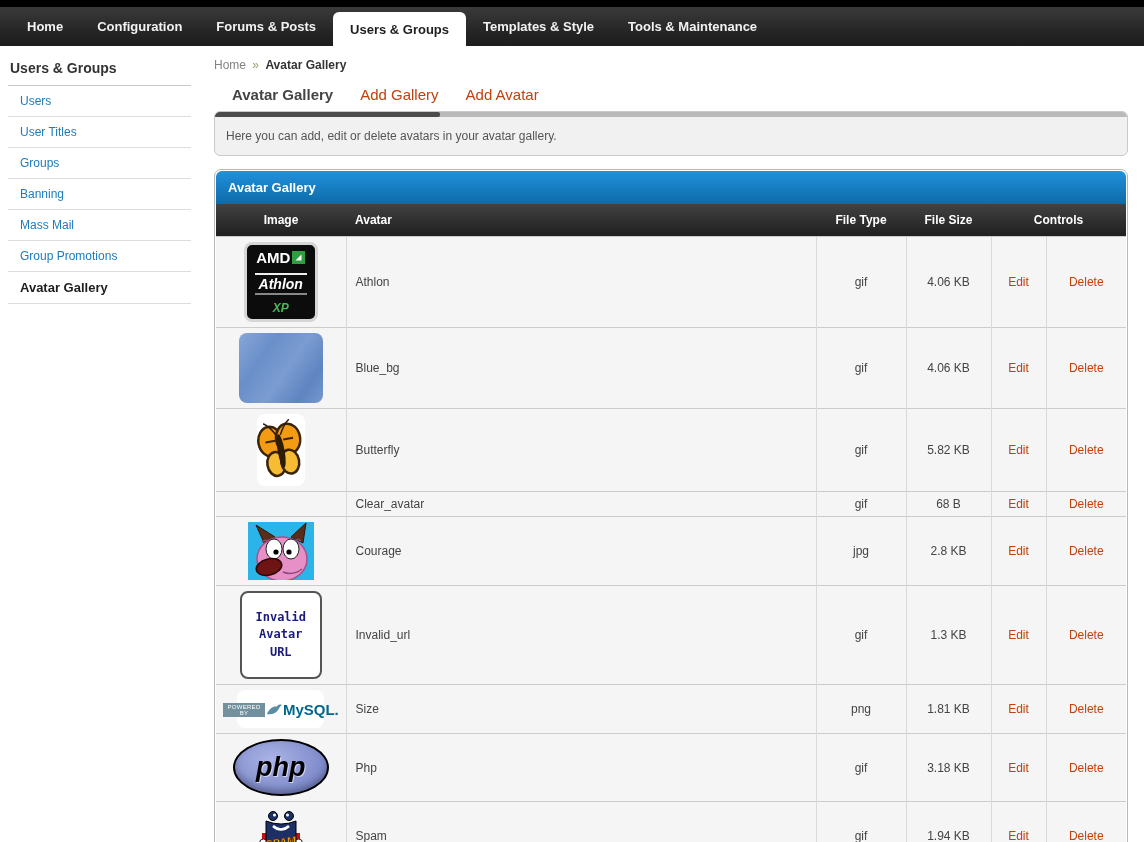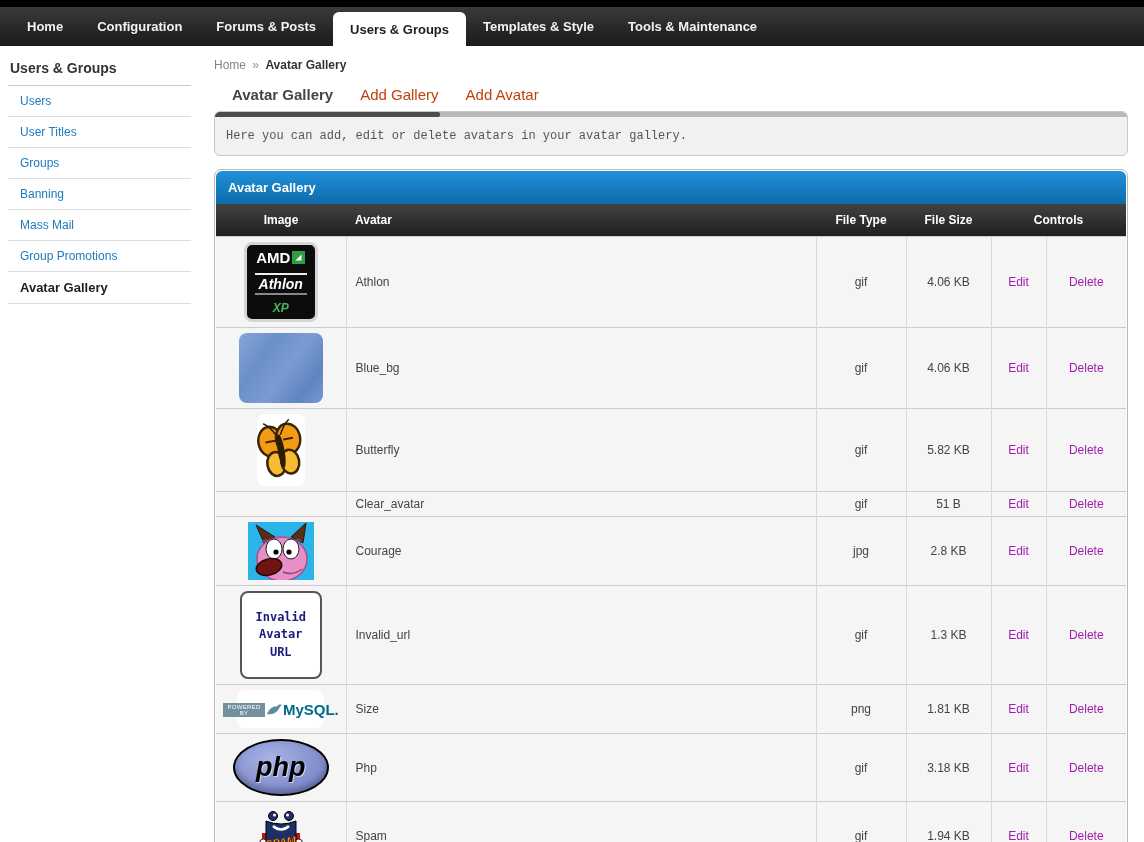--- a/index.html
+++ b/index.html
@@ -32,39 +32,39 @@
 
   
   .ctabs { display:flex; gap:27px; padding-left:18px; margin-bottom:8px; }
   .ctab { font-size:15px; color:#c2410c; cursor:pointer; }
   .ctab.active { color:#444; font-weight:bold; }
 
   .infobox-wrap { border-radius:6px; overflow:hidden; border:1px solid #c9c9c9; background:#f1f1f1; }
   .tab-underline { height:5px; background:#b9b9b9; position:relative; }
   .tab-underline .dark-seg { position:absolute; left:0; top:0; height:5px; width:225px;
                              background:#4c4c4c; border-radius:0 2px 2px 0; }
-  .infobox { padding:12px 11px; font-size:12px; color:#555;font-family:Liberation Mono, monospace; }
+  .infobox { padding:12px 11px; font-size:12px; color:#555; }
 
   
   .table-wrap { margin-top:13px; border:1px solid #b9b9b9; border-radius:7px;
                 overflow:hidden; background:#fdfdfd; padding:1px; }
   .table-title { background:linear-gradient(#2191da,#0d6baa); color:#fff; font-weight:bold;
                  font-size:13px; padding:9px 12px; border-radius:6px 6px 0 0; }
   table.gallery { width:100%; border-collapse:collapse; table-layout:fixed; }
   .gallery thead th { background:linear-gradient(#424242,#1f1f1f); color:#fff; font-size:12px;
                       font-weight:bold; padding:9px 6px; text-align:center; }
   .gallery thead th.th-avatar { text-align:left; padding-left:9px; }
   .gallery td { background:#f5f5f5; border-top:1px solid #ccc; font-size:12px; color:#444;
                 vertical-align:middle; padding:5px; }
   .gallery td + td { border-left:1px solid #d9d9d9; }
   .c-img { text-align:center; }
   .c-name { padding-left:9px !important; }
   .c-type, .c-size { text-align:center; }
   .c-edit, .c-del { text-align:center; }
-  .lnk { color:#a21caf; text-decoration:none; cursor:pointer; }
+  .lnk { color:#c2410c; text-decoration:none; cursor:pointer; }
   .art { display:inline-block; vertical-align:middle;border-radius:8px; }
 
   .art-athlon { width:74px; height:80px; background:#0c0c0c; border:3px solid #d6d6d6;
                 display:inline-flex; flex-direction:column; align-items:center;
                 justify-content:space-between; padding:4px 2px; }
   .ath-amd { color:#fff; font-weight:bold; font-size:15px; display:flex; align-items:center; gap:2px; }
   .ath-name { color:#fff; font-weight:bold; font-style:italic; font-size:14px;
               border-top:2px solid #eee; border-bottom:2px solid #888; padding:1px 4px; }
   .ath-xp { color:#49b658; font-weight:bold; font-style:italic; font-size:12px; }
 
@@ -208,21 +208,21 @@
     <td class="c-name">Butterfly</td>
     <td class="c-type">gif</td>
     <td class="c-size">5.82 KB</td>
     <td class="c-edit"><a class="lnk">Edit</a></td>
     <td class="c-del"><a class="lnk">Delete</a></td>
   </tr>
             <tr>
     <td class="c-img"><span class="imgwrap"></span></td>
     <td class="c-name">Clear_avatar</td>
     <td class="c-type">gif</td>
-    <td class="c-size">51 B</td>
+    <td class="c-size">68 B</td>
     <td class="c-edit"><a class="lnk">Edit</a></td>
     <td class="c-del"><a class="lnk">Delete</a></td>
   </tr>
             <tr>
     <td class="c-img"><span class="imgwrap"><div class="art art-courage">
     <svg width="66" height="58" viewBox="0 0 66 58">
       <rect width="66" height="58" fill="#2ab4e8"></rect>
       <path d="M8 3 L27 15 L17 23 Z" fill="#5a2d18" stroke="#2c160a"></path>
       <path d="M58 1 L43 15 L55 21 Z" fill="#5a2d18" stroke="#2c160a"></path>
       <ellipse cx="34" cy="37" rx="25" ry="22" fill="#e78fc7" stroke="#a8508c" stroke-width="1.5"></ellipse>

